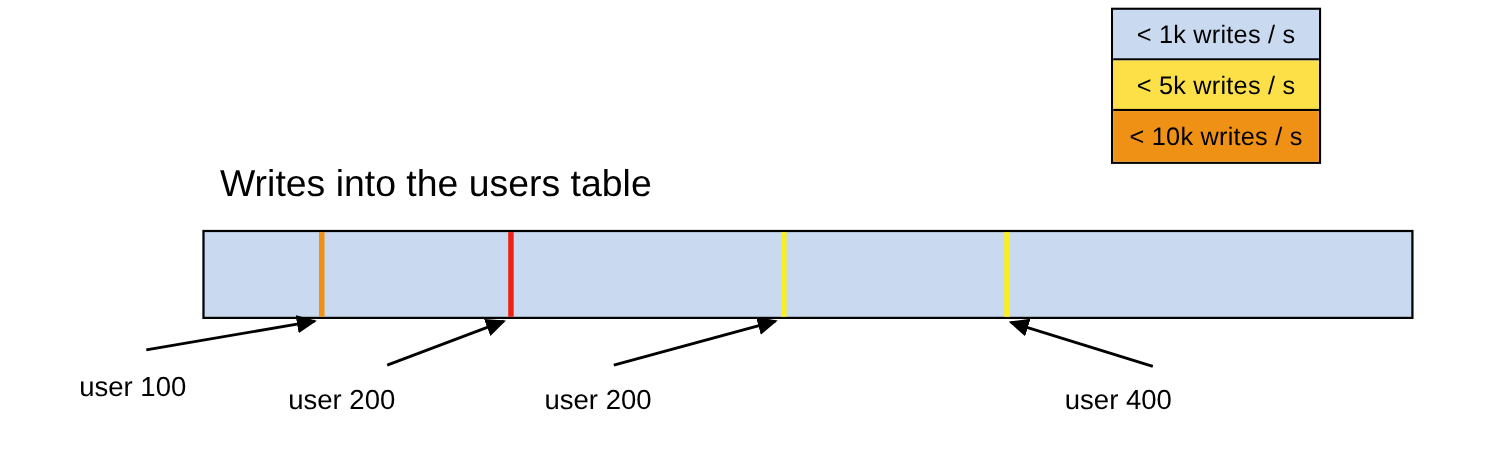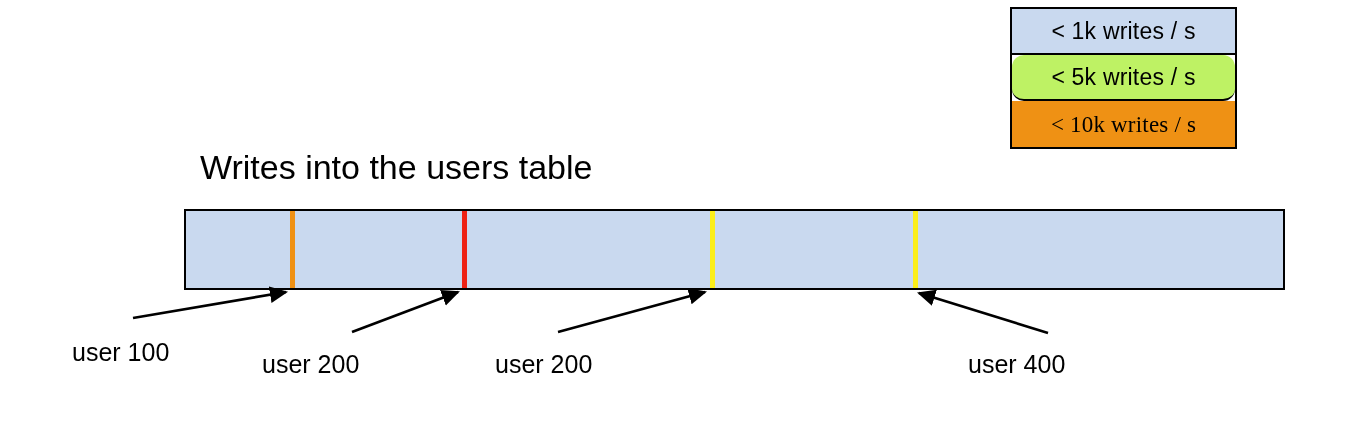--- a/index.html
+++ b/index.html
@@ -14,21 +14,21 @@
     overflow: hidden;
     font-family: "Liberation Sans", sans-serif;
     color: #000000;
   }
 
   
   #legend {
     position: absolute;
     left: 1010px;
     top: 7px;
-    width: 227px;
+    width: 191px;
     border: 2px solid #000000;
     box-sizing: border-box;
   }
   .legend-row {
     height: 46px;
     box-sizing: border-box;
     display: flex;
     align-items: center;
     justify-content: center;
     font-size: 23px;
@@ -88,24 +88,24 @@
     pointer-events: none;
   }
 </style>
 </head>
 <body>
 
 <div id="legend">
   <div class="legend-row" style="background:#c9d9ef;">
     <span>&lt; 1k writes / s</span>
   </div>
-  <div class="legend-row" style="background:#bef264;border-radius:12px;">
+  <div class="legend-row" style="background:#fde047;">
     <span>&lt; 5k writes / s</span>
   </div>
-  <div class="legend-row" style="background:#ef9114;font-family:Liberation Serif, serif;">
+  <div class="legend-row" style="background:#ef9114;">
     <span>&lt; 10k writes / s</span>
   </div>
 </div>
 
 <div id="chart-title">Writes into the users table</div>
 
 <div id="users-table-bar" style="background:#c9d9ef;">
   <div class="bar-stripe" style="left:104px; background:#ef9114;"></div>
   <div class="bar-stripe" style="left:276px; background:#ee2114;"></div>
   <div class="bar-stripe" style="left:524px; background:#fbee1a;"></div>

